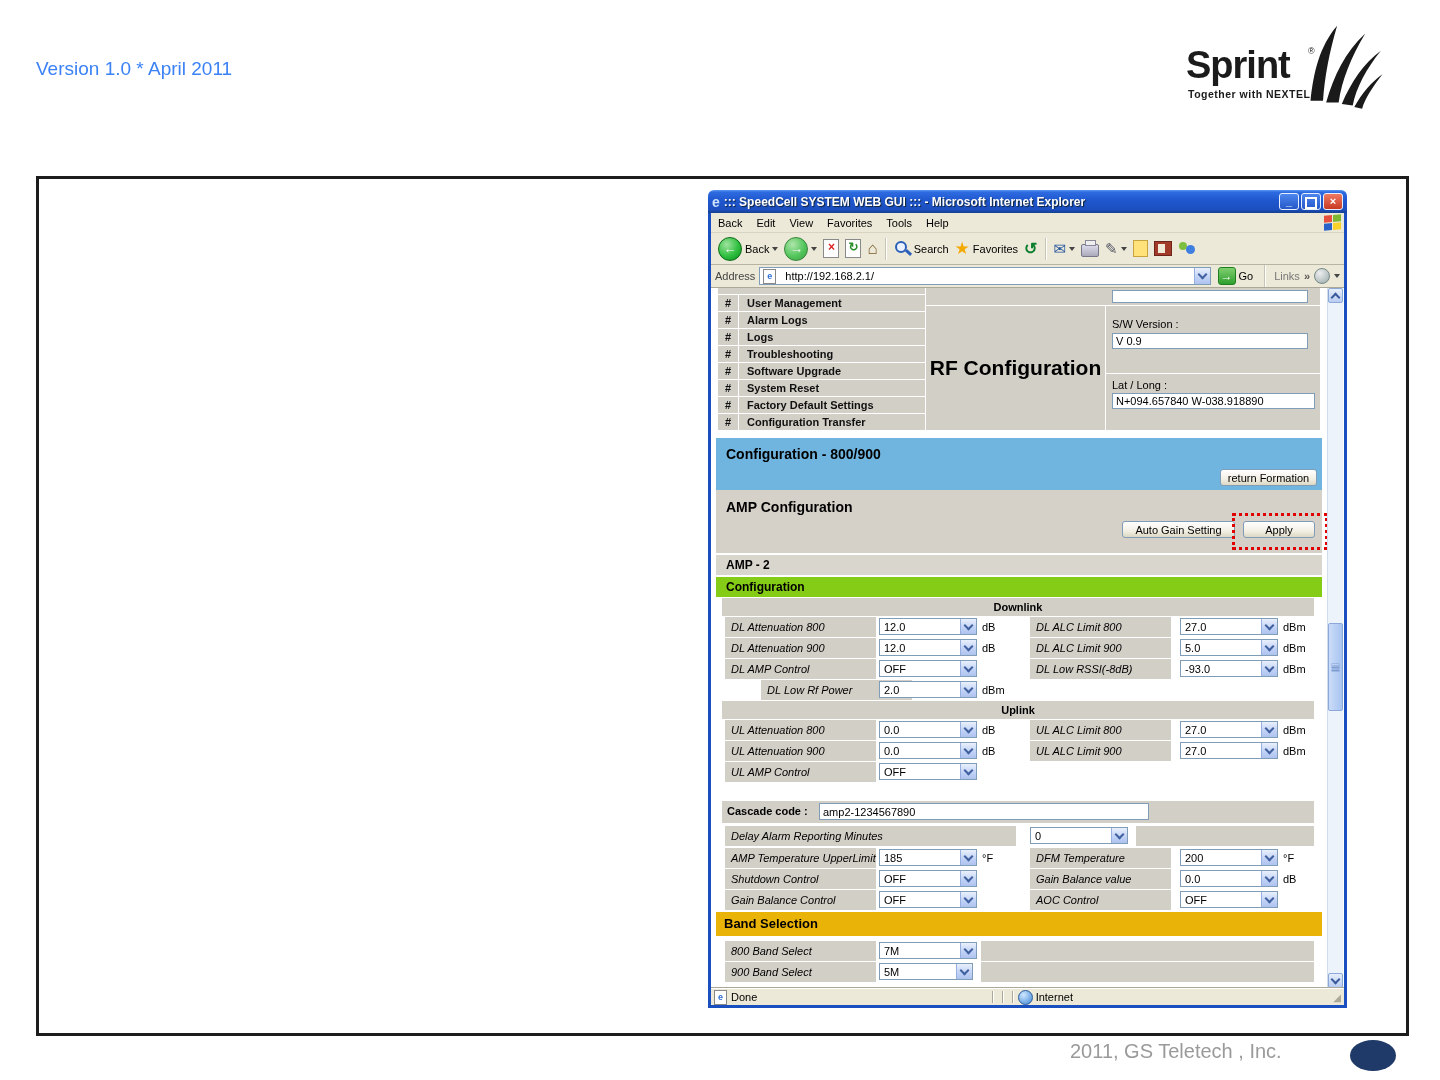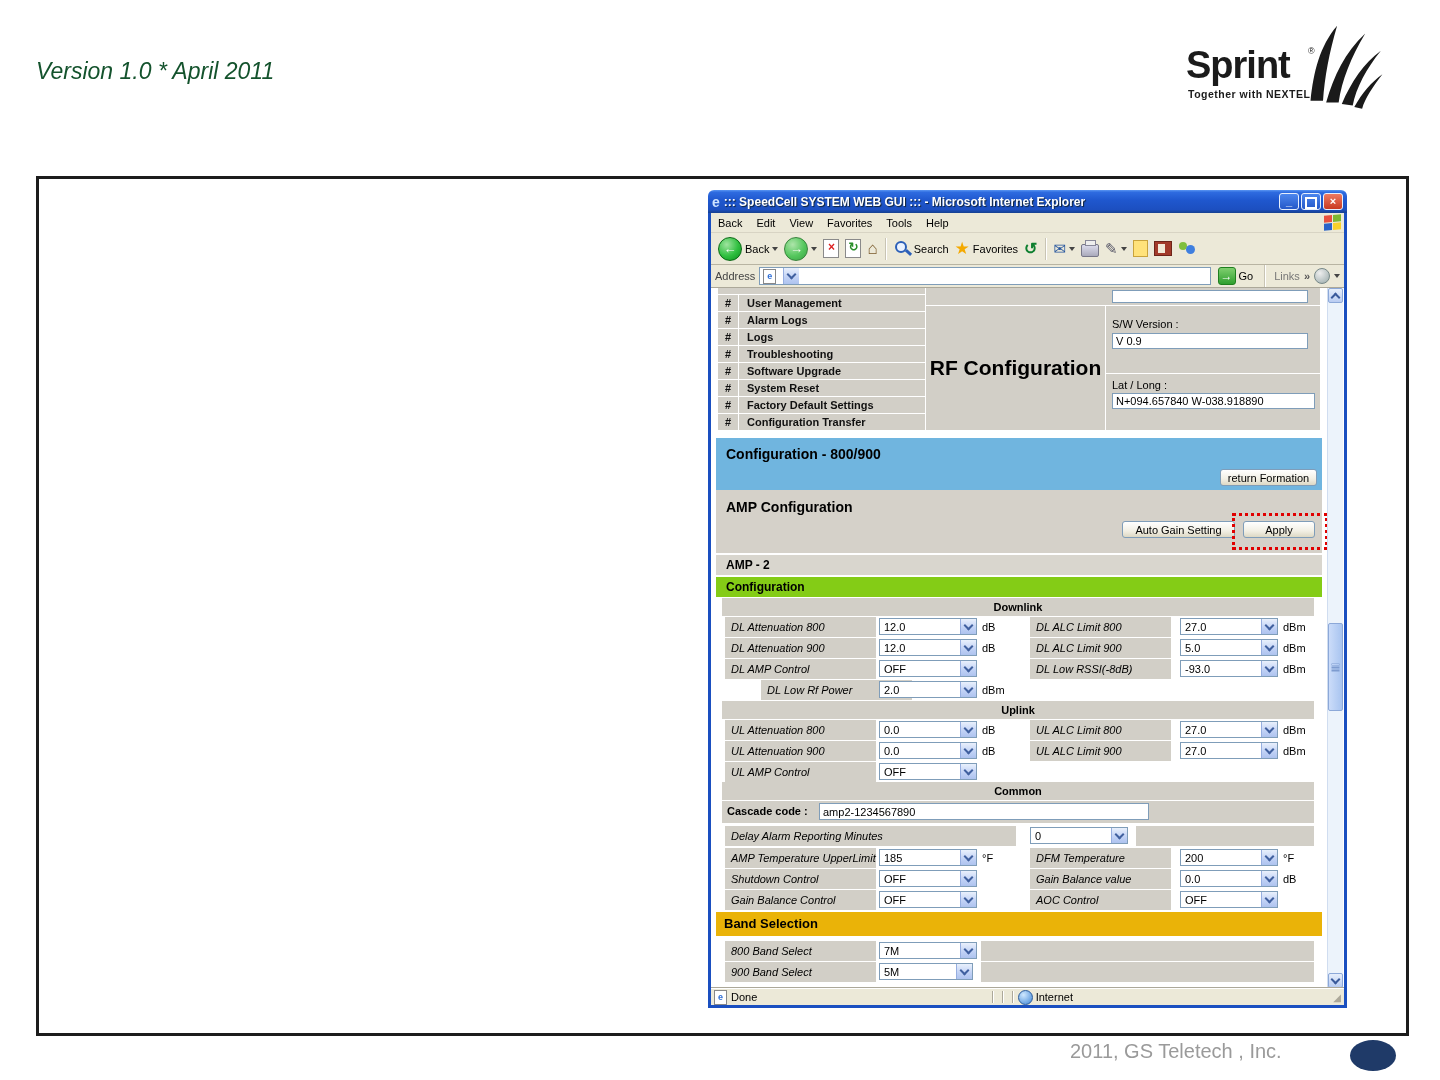--- a/index.html
+++ b/index.html
@@ -1,21 +1,21 @@
 <!DOCTYPE html>
 <html><head>
 <meta charset="utf-8">
 <style>
   html,body{margin:0;padding:0;background:#fff;}
   #page{position:relative;width:1440px;height:1080px;background:#fff;overflow:hidden;
         font-family:"Liberation Sans",sans-serif;}
   .abs{position:absolute;}
 
   
-  #version-label{left:36px;top:58px;font-size:23px;color:#14532d;font-style:italic;}
+  #version-label{left:36px;top:58px;font-size:19px;color:#3b82f6;}
   #outer-box{left:36px;top:176px;width:1367px;height:854px;border:3px solid #1c1c1c;background:#fff;}
   #footer-text{left:1070px;top:1040px;font-size:20px;color:#9a9a9a;}
   #footer-ellipse{left:1350px;top:1040px;width:46px;height:31px;border-radius:50%;background:#1f3a68;}
 
   
   #sprint{left:1180px;top:24px;width:230px;height:90px;}
   #sprint .name{position:absolute;left:6px;top:20px;font-size:38px;font-weight:bold;color:#1b1b1b;letter-spacing:-1px;}
   #sprint .reg{position:absolute;left:128px;top:22px;font-size:9px;color:#1b1b1b;}
   #sprint .tag{position:absolute;left:8px;top:64px;font-size:10.5px;font-weight:bold;color:#1b1b1b;letter-spacing:.5px;}
   #sprint svg{position:absolute;left:118px;top:-6px;}
@@ -226,20 +226,21 @@
       </span>
       <span class="titem">
         <span class="msgric"></span>
       </span>
     </div>
 
     <div class="abs" id="addrbar">
       <span style="color:#444;">Address</span>
       <span id="addr-input">
         <span class="pageic">e</span>
+        <input value="http://192.168.2.1/" style="">
         <span class="combo-arrow">
             <i class="chev"></i>
           </span>
       </span>
       <span class="titem">
         <span class="gosq">→</span>
         <span>Go</span>
       </span>
       <span class="tsep"></span>
       <span style="color:#777;">Links</span>
@@ -403,21 +404,20 @@
       <span class="unit" style="left:572px;top:457px;">dBm</span>
 
       <div class="lcell" style="left:14px;top:474px;width:151px;">UL AMP Control</div>
       <div class="dd" style="left:168px;top:475px;width:98px;">
           <span class="ddv">OFF</span>
           <span class="dda">
             <i class="chev"></i>
           </span>
         </div>
 
-      <div class="hdrband" style="left:11px;top:494px;width:592px;">Common</div>
 
       <div class="abs" style="left:11px;top:513px;width:592px;height:22px;background:#d2cfc7;">
         <span style="position:absolute;left:5px;top:4px;font-size:11px;font-weight:bold;">Cascade code :</span>
         <input class="inp" style="left: 97px; top: 2px; width: 330px; height: 17px;" value="amp2-1234567890">
       </div>
 
       <div class="lcell" style="left:14px;top:538px;width:291px;">Delay Alarm Reporting Minutes</div>
       <div class="gcell" style="left:425px;top:538px;width:178px;height:20px;"></div>
       <div class="dd" style="left:319px;top:539px;width:98px;">
           <span class="ddv">0</span>

